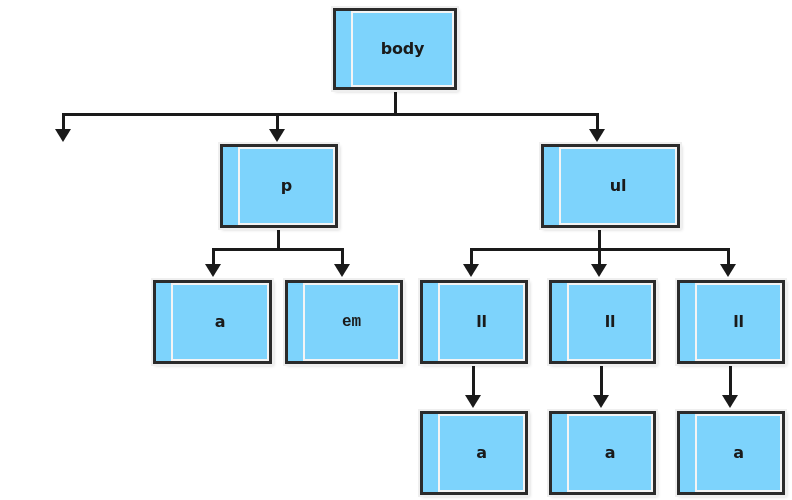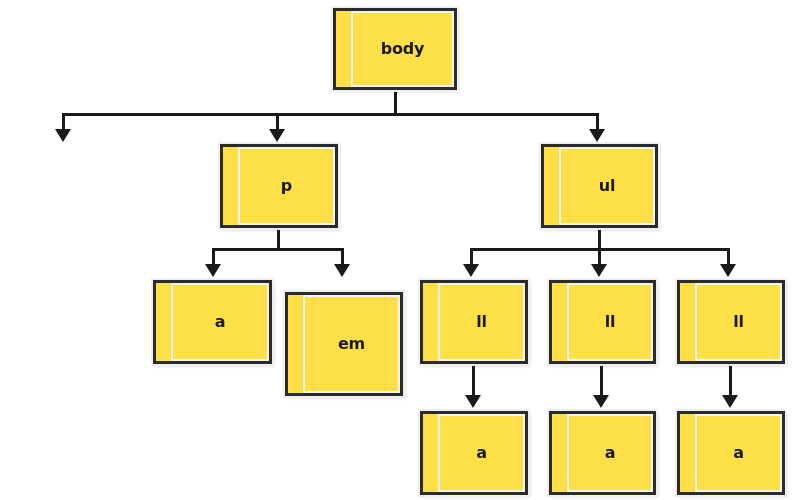--- a/index.html
+++ b/index.html
@@ -12,21 +12,21 @@
     width: 792px;
     height: 500px;
     background: #ffffff;
     overflow: hidden;
     font-family: "DejaVu Sans", "Liberation Sans", sans-serif;
   }
   
   .node {
     position: absolute;
     box-sizing: border-box;
-    background: #fde047;
+    background: #7dd3fc;
     border: 3px solid #2b2b2b;
     outline: 2px solid #efefef;
     box-shadow: 0 0 0 1px #d2d2d2, 2px 2px 3px rgba(0,0,0,0.18);
     display: flex;
     align-items: center;
     justify-content: center;
     z-index: 3;
     padding-left: 15px;
   }
   .node .inner {
@@ -107,33 +107,33 @@
     </span>
   </div>
 
 
   <div class="node" style="left:220px; top:144px; width:118px; height:84px;">
     <span class="inner">
       <span class="label">p</span>
     </span>
   </div>
 
-  <div class="node" style="left:541px; top:144px; width:117px; height:84px;">
+  <div class="node" style="left:541px; top:144px; width:139px; height:84px;">
     <span class="inner">
       <span class="label">ul</span>
     </span>
   </div>
 
   <div class="node" style="left:153px; top:280px; width:119px; height:84px;">
     <span class="inner">
       <span class="label">a</span>
     </span>
   </div>
 
-  <div class="node" style="left:285px; top:292px; width:118px; height:104px;">
+  <div class="node" style="left:285px; top:280px; width:118px; height:84px;font-family:Liberation Mono, monospace;">
     <span class="inner">
       <span class="label">em</span>
     </span>
   </div>
 
   <div class="node" style="left:420px; top:280px; width:108px; height:84px;">
     <span class="inner">
       <span class="label">ll</span>
     </span>
   </div>

